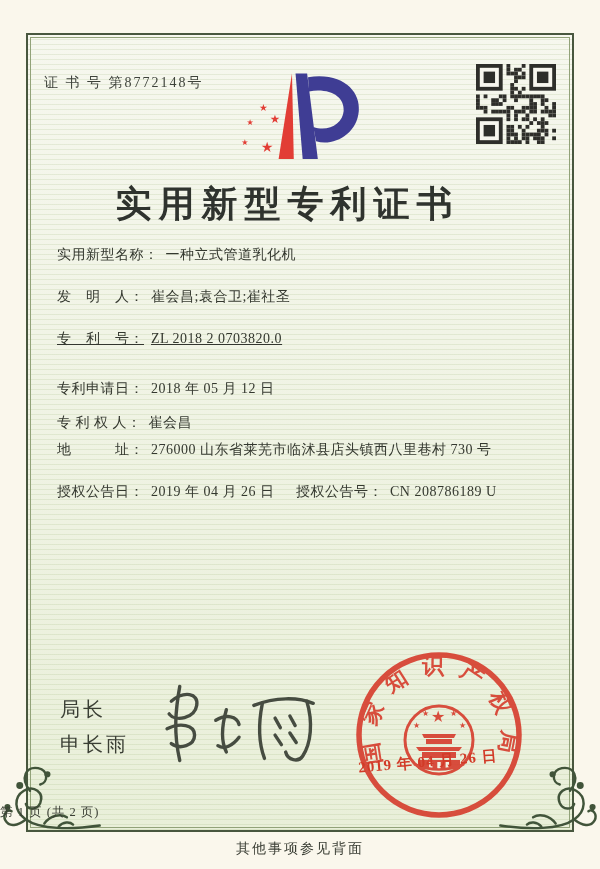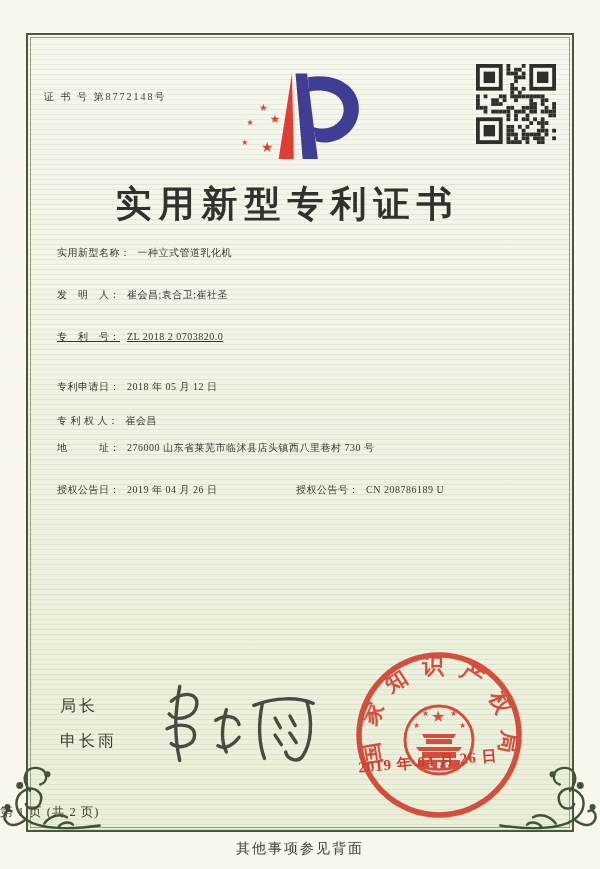--- a/index.html
+++ b/index.html
@@ -14,30 +14,30 @@
     box-sizing:border-box;border:2.5px solid #48573e;
     background-image:
       repeating-linear-gradient(0deg, rgba(140,170,100,.16) 0 1px, rgba(140,170,100,0) 1px 5px),
       linear-gradient(#f6f7ee, #e9efd9);
   }
   .frame::after{
     content:"";position:absolute;left:2px;top:2px;right:2px;bottom:2px;
     border:1px solid #92a279;pointer-events:none;
   }
   .abs{position:absolute;}
-  .cert-no{left:44px;top:90px;font-size:10px;letter-spacing:2px;color:#3d423a;}
+  .cert-no{left:44px;top:74px;font-size:14px;letter-spacing:2px;color:#3d423a;}
   .title{left:13px;top:180px;width:549px;text-align:center;font-size:36px;font-weight:700;
          letter-spacing:7px;color:#2f332e;}
-  .row{left:57px;width:500px;font-size:10px;letter-spacing:.5px;white-space:nowrap;}
+  .row{left:57px;width:500px;font-size:14px;letter-spacing:.5px;white-space:nowrap;}
   .row .lbl{color:#34382f;}
   .row .val{margin-left:7px;color:#34382f;}
   .paras{left:57px;top:501px;width:490px;font-size:13px;line-height:25px;
          text-align:justify;color:#3a3e34;letter-spacing:.6px;}
   .paras p{margin:0;text-indent:2em;}
-  .signer{left:60px;font-size:16px;letter-spacing:3px;color:#3a3e34;}
+  .signer{left:60px;font-size:20px;letter-spacing:3px;color:#3a3e34;}
   .page-no{left:0;top:804px;width:560px;text-align:left;font-size:12.5px;letter-spacing:1px;color:#3a3e34;}
   .back-note{left:0;top:840px;width:600px;text-align:center;font-size:14px;letter-spacing:2px;color:#3a3e34;}
   .seal-date{left:358px;top:752px;width:150px;font-size:15px;font-weight:600;color:#d23b28;
              letter-spacing:1px;transform:rotate(-5deg);white-space:nowrap;}
   .flourish{width:105px;height:82px;}
   .flourish.r{transform:scaleX(-1);}
   svg{display:block;}
 </style>
 </head>
 <body>

